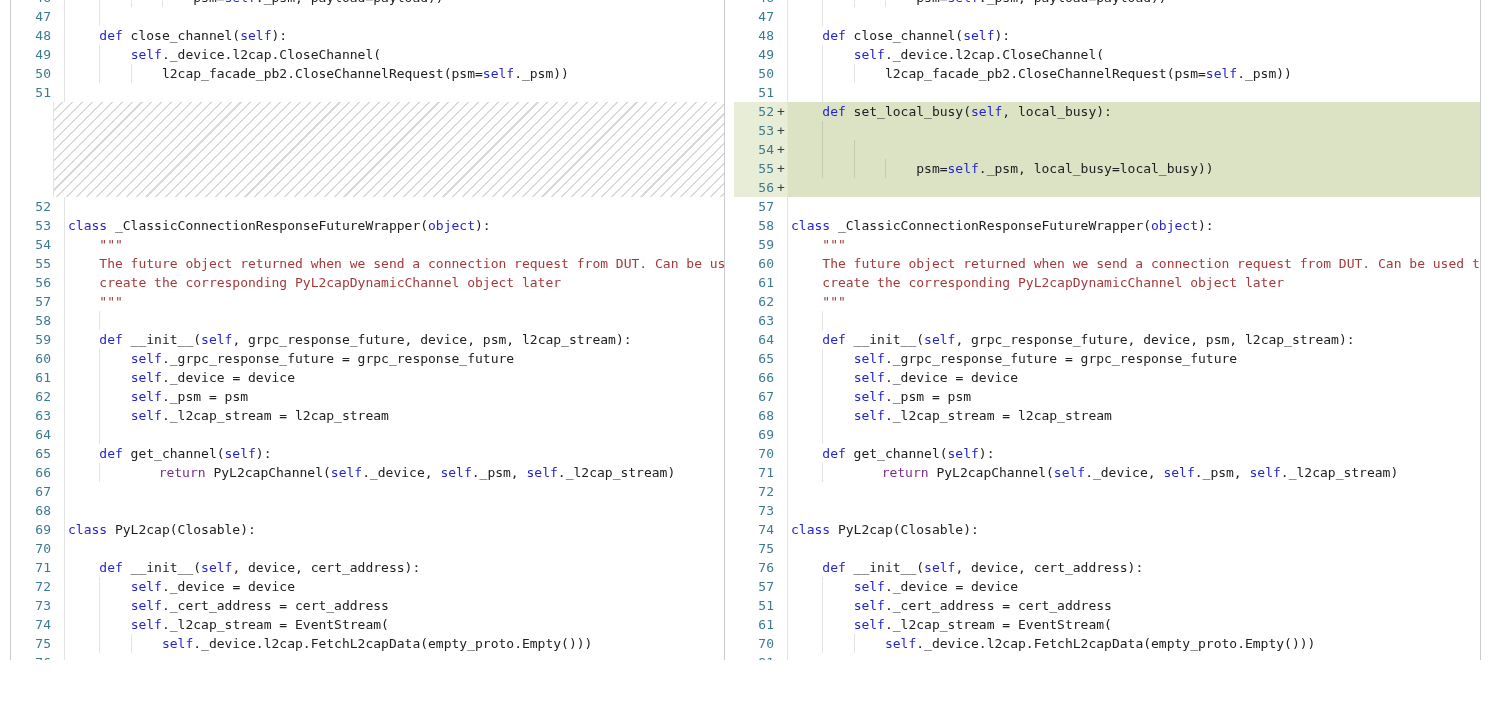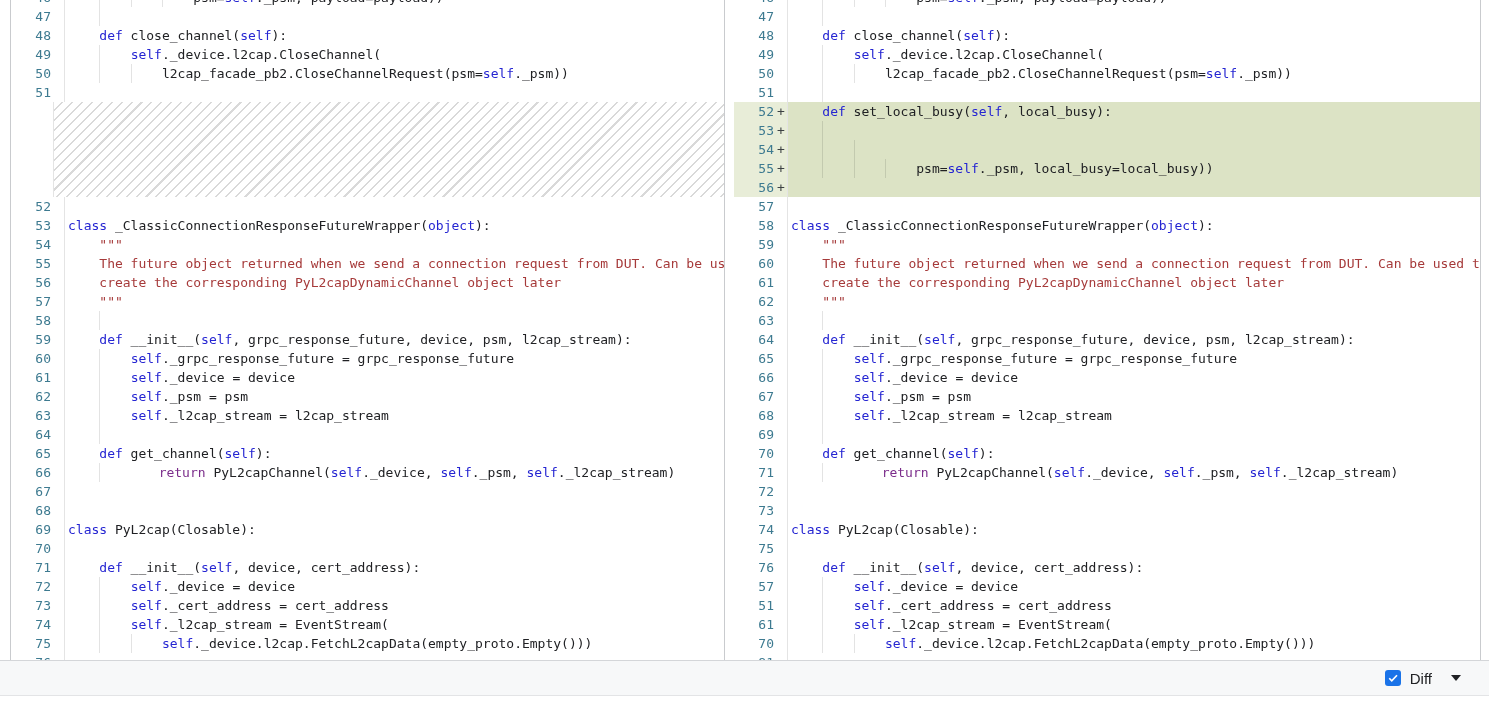--- a/index.html
+++ b/index.html
@@ -383,24 +383,13 @@
             <div class="code"><span class="guide" style="left: calc(4ch + 3px);"></span><span class="guide" style="left: calc(8ch + 3px);"></span><span>            <span class="kw">self</span>._device.l2cap.FetchL2capData(empty_proto.Empty()))</span></div>
           </div>
           <div class="row">
             <div class="num">81</div>
             <div class="marker"></div>
             <div class="code"><span></span></div>
           </div>
         </div>
     </section>
   </div>
-  <div class="footer">
-    <label class="diff-toggle">
-      <span class="checkbox">
-        <svg width="12" height="12" viewBox="0 0 24 24">
-          <path d="M4.5 12.5l5 5 10.5-11" stroke="#ffffff" stroke-width="3.4" fill="none"></path>
-        </svg>
-      </span>
-      <span class="diff-label">Diff</span>
-    </label>
-    <span class="caret"></span>
-  </div>
 </div>
 
 </body></html>

